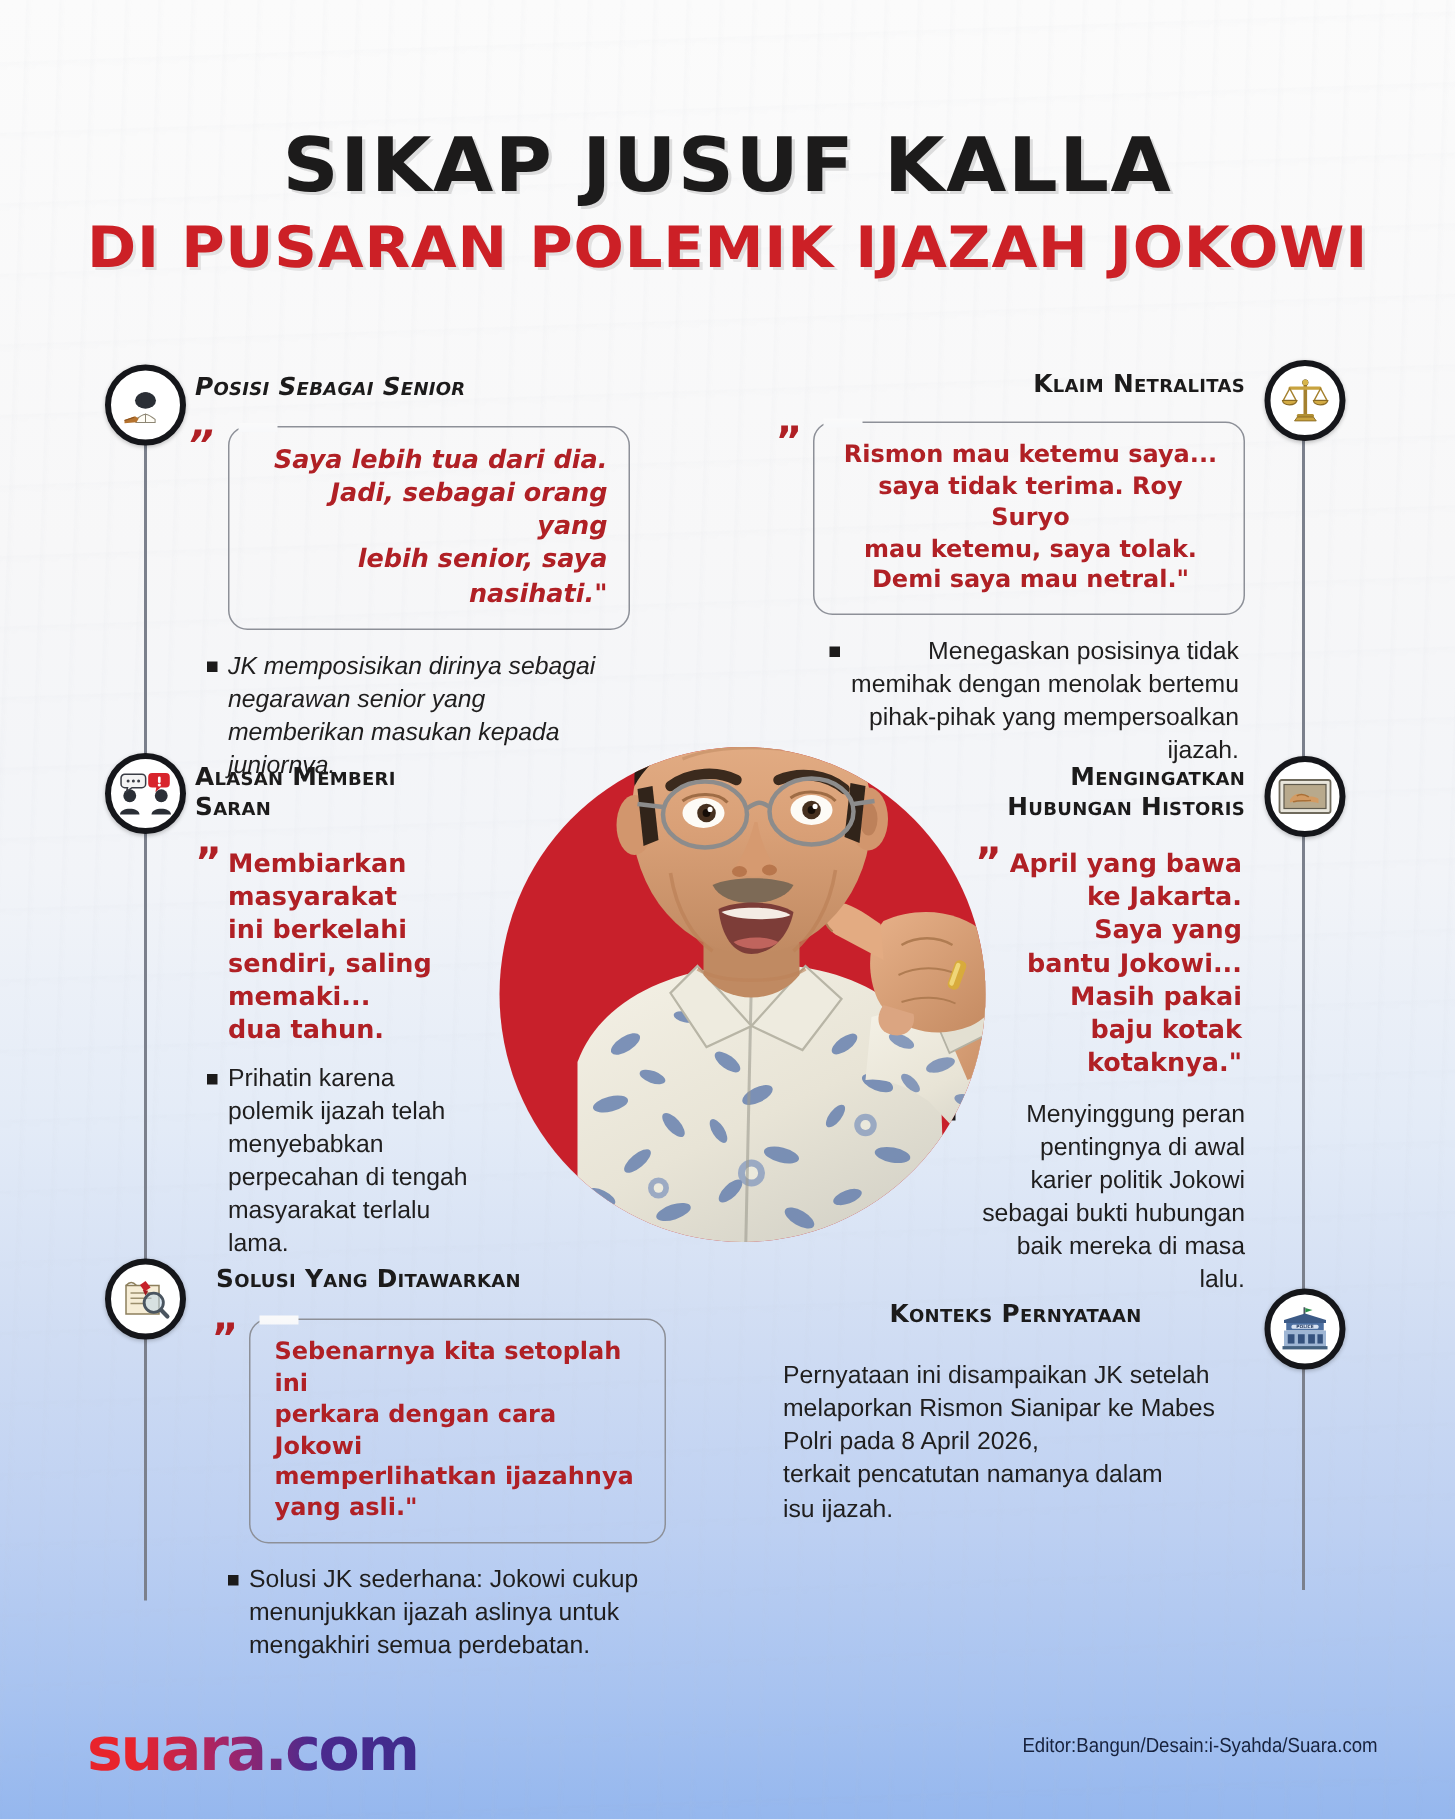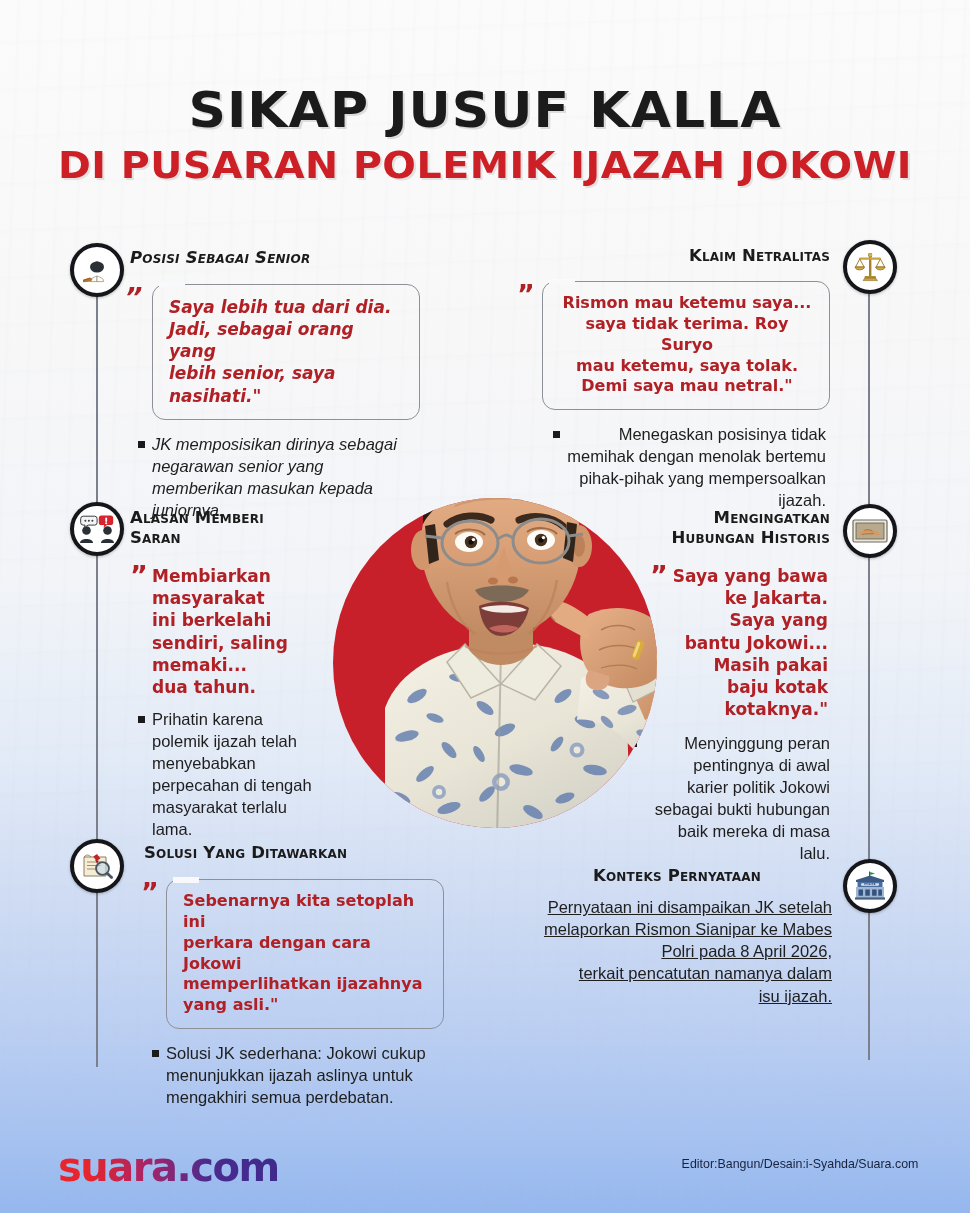--- a/index.html
+++ b/index.html
@@ -327,21 +327,21 @@
         <rect x="26.3" y="18.5" width="3.6" height="6.2" fill="#35527e"></rect>
         <rect x="3" y="26.4" width="30" height="2.2" fill="#44617f"></rect>
       </svg>
     </span>
   </div>
 
   <div class="block" style="left:130px; top:248px; width:290px;font-style:italic;">
     <div class="block-head">Posisi Sebagai Senior</div>
     <div style="position:relative; margin-top:16px;">
       <span class="quote-mark" style="left:-5px; top:6px;">”</span>
-      <div class="quote-box notch" style="margin-left:22px;">
+      <div class="quote-box notch" style="margin-left:22px;text-align:right;">
         <div class="quote-text">Saya lebih tua dari dia.</div>
         <div class="quote-text">Jadi, sebagai orang yang</div>
         <div class="quote-text">lebih senior, saya nasihati."</div>
       </div>
     </div>
     <div class="bullet-row" style="margin-left:8px;">
       <div class="bullet-sq"></div>
       <div class="bullet-text">
         <div>JK memposisikan dirinya sebagai</div>
         <div>negarawan senior yang</div>
@@ -402,21 +402,21 @@
   </div>
 
   <div class="block align-right" style="left:630px; top:508px; width:200px;">
     <div class="block-head">
       <div>Mengingatkan</div>
       <div>Hubungan Historis</div>
     </div>
     <div style="position:relative; margin-top:17px; padding-right:2px;">
       <span class="quote-mark" style="left:20px; top:3px;">”</span>
       <div>
-        <div class="quote-text">Saya yang bawa</div>
+        <div class="quote-text">April yang bawa</div>
         <div class="quote-text">ke Jakarta.</div>
         <div class="quote-text">Saya yang</div>
         <div class="quote-text">bantu Jokowi...</div>
         <div class="quote-text">Masih pakai</div>
         <div class="quote-text">baju kotak</div>
         <div class="quote-text">kotaknya."</div>
       </div>
     </div>
     <div class="bullet-row" style="margin-top:12px;">
       <div class="bullet-sq" style="order:2;"></div>
@@ -446,21 +446,21 @@
       <div class="bullet-text">
         <div>Solusi JK sederhana: Jokowi cukup</div>
         <div>menunjukkan ijazah aslinya untuk</div>
         <div>mengakhiri semua perdebatan.</div>
       </div>
     </div>
   </div>
 
   <div class="block align-center" style="left:522px; top:866px; width:310px;">
     <div class="block-head" style="text-align:center;">Konteks Pernyataan</div>
-    <div class="bullet-text" style="margin-top:10px; text-align:right;text-decoration:underline;">
+    <div class="bullet-text" style="margin-top:20px; text-align:left;">
       <div>Pernyataan ini disampaikan JK setelah</div>
       <div>melaporkan Rismon Sianipar ke Mabes</div>
       <div>Polri pada 8 April 2026,</div>
       <div>terkait pencatutan namanya dalam</div>
       <div>isu ijazah.</div>
     </div>
   </div>
 
   <div class="portrait">
     <div class="red-circle"></div>

